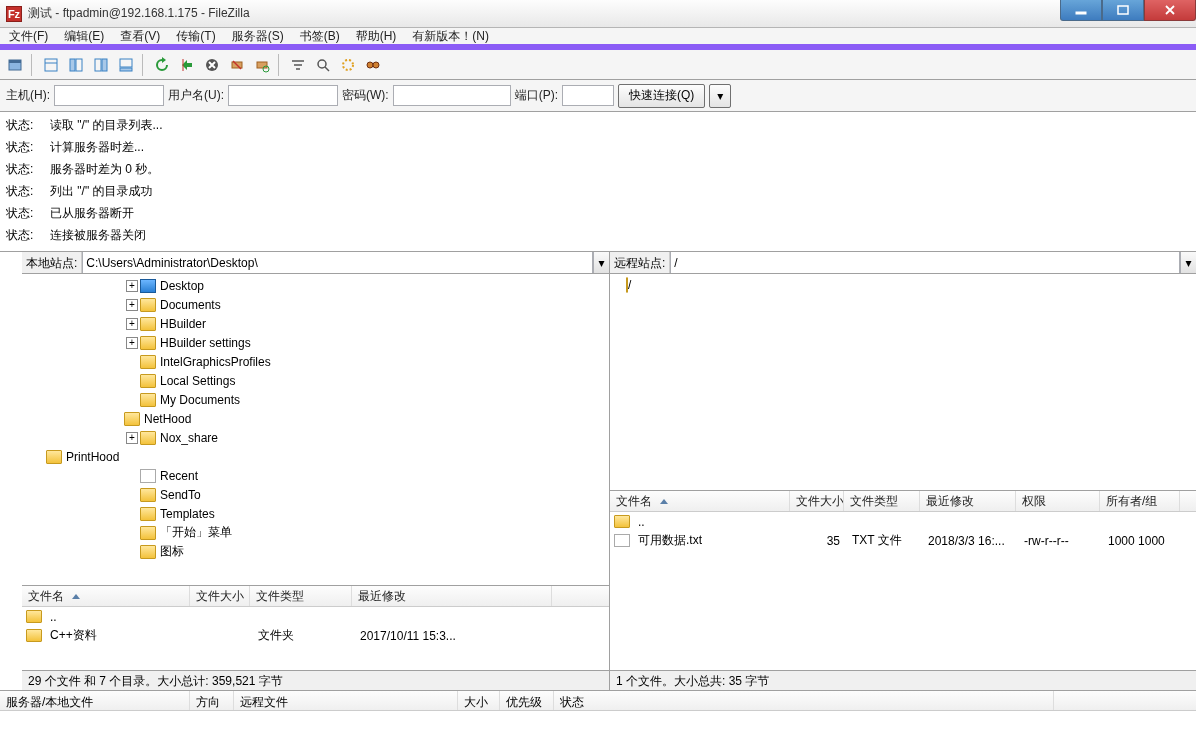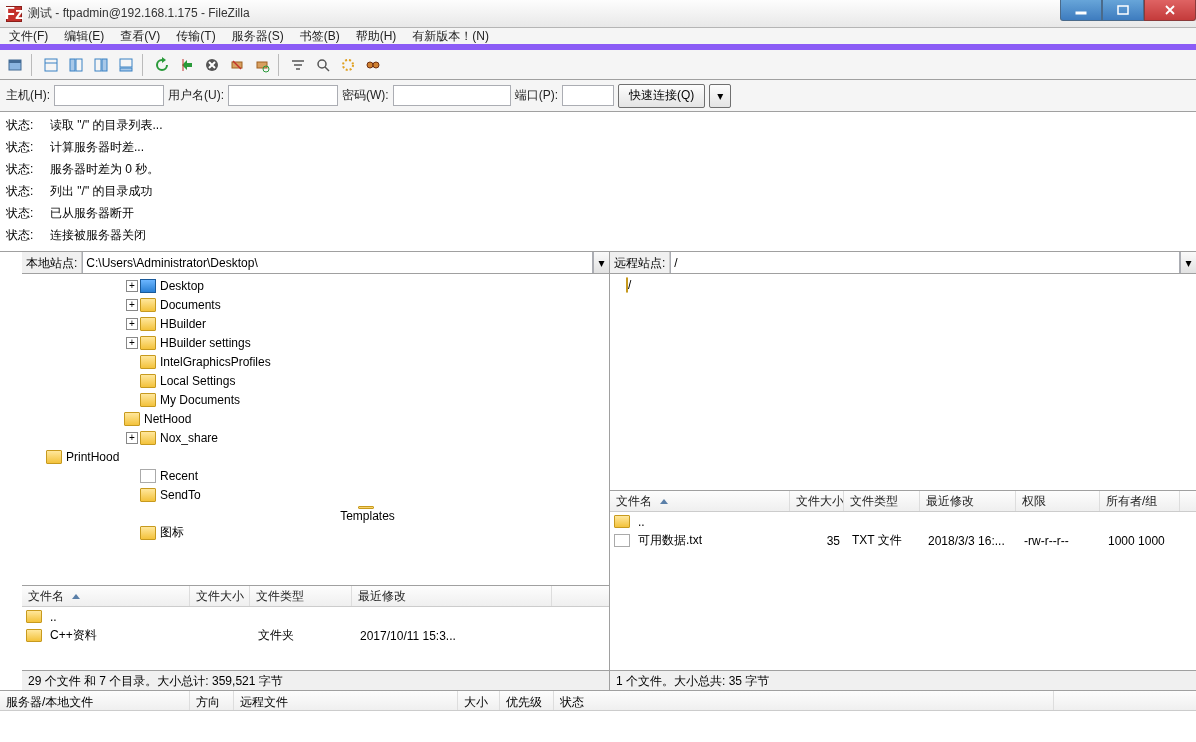--- a/index.html
+++ b/index.html
@@ -1,19 +1,19 @@
 <!DOCTYPE html>
 <html><head>
 <meta charset="utf-8">
 <style>
 * { box-sizing: border-box; margin: 0; padding: 0; font-family: "Microsoft YaHei", SimSun, Arial, sans-serif; font-size: 12px; }
 body { width: 1196px; height: 742px; background: #fff; overflow: hidden; }
 
 .titlebar { height: 28px; background: linear-gradient(#fdfdfd, #e8e8e8); border-bottom: 1px solid #b5b5b5; display: flex; align-items: center; padding-left: 6px; position: relative; }
-.titlebar .appicon { width: 16px; height: 16px; background: #c4302b; color: #fff; display:flex; align-items:center; justify-content:center; font-weight:bold; font-size:17px; border:1px solid #8a1f1a; }
+.titlebar .appicon { width: 16px; height: 16px; background: #c4302b; color: #fff; display:flex; align-items:center; justify-content:center; font-weight:bold; font-size:11px; border:1px solid #8a1f1a; }
 .titlebar .title { margin-left: 6px; color: #333; }
 .winbtns { position:absolute; right:0; top:-1px; display:flex; }
 .winbtn { width:42px; height:22px; border:1px solid #4a6a8a; border-top:none; display:flex; align-items:center; justify-content:center; background:linear-gradient(#69a7da,#3e7cbf); color:#fff; }
 .winbtn.close { background:linear-gradient(#e06565,#c43b3b); border-color:#8a3a3a; width:52px; border-top-right-radius:0; border-bottom-right-radius:3px;}
 .winbtn.min { border-bottom-left-radius:3px; }
 .winbtn svg { width:12px; height:10px; fill:#fff; stroke:#fff; }
 
 .menubar { height: 22px; background: #f5f5f5; border-bottom: 6px solid #8b5cf6; display:flex; align-items:center; padding: 0 4px; gap: 6px; }
 .menubar span { padding: 2px 5px; color:#222; }
 
@@ -299,24 +299,29 @@
         <div class="node" style="padding-left: 104px;">
           <span class="expander "></span>
           <span class="icon shortcut-icon"></span>
           <span class="label">Recent</span>
         </div>
         <div class="node" style="padding-left: 104px;">
           <span class="expander "></span>
           <span class="icon folder-icon"></span>
           <span class="label">SendTo</span>
         </div>
-        <div class="node" style="padding-left: 104px; flex-direction: column;">
+        <div class="node" style="padding-left: 104px;">
           <span class="expander "></span>
           <span class="icon folder-icon"></span>
           <span class="label">Templates</span>
+        </div>
+        <div class="node" style="padding-left: 104px;">
+          <span class="expander "></span>
+          <span class="icon folder-icon"></span>
+          <span class="label">「开始」菜单</span>
         </div>
         <div class="node" style="padding-left: 104px;">
           <span class="expander "></span>
           <span class="icon folder-icon"></span>
           <span class="label">图标</span>
         </div>
       </div>
     <div class="listpanel locallist">
       <div class="listhead" id="localhead">
           <div class="col" style="width: 168px;">文件名<span class="sortarrow"></span></div>

